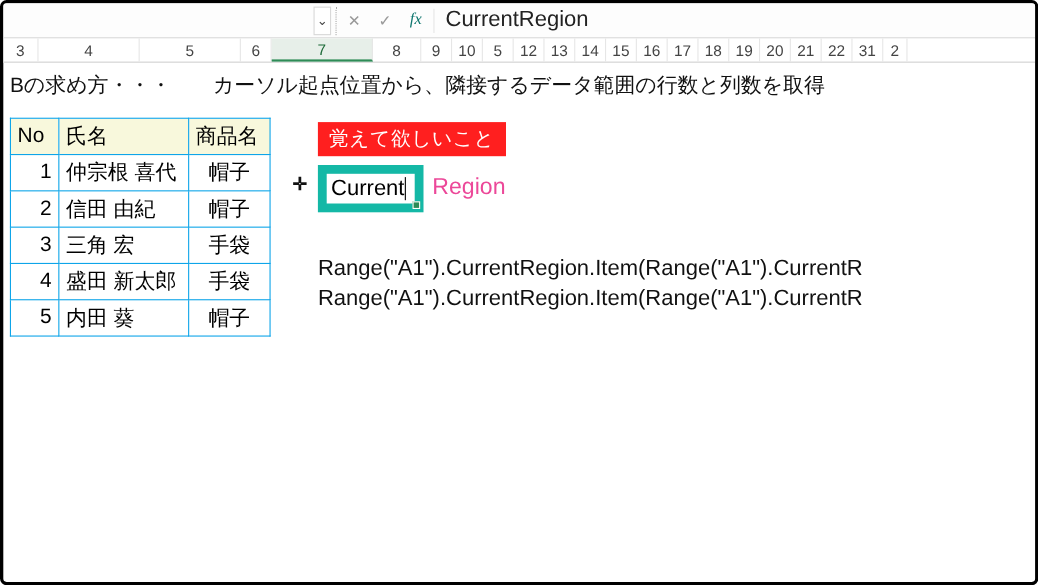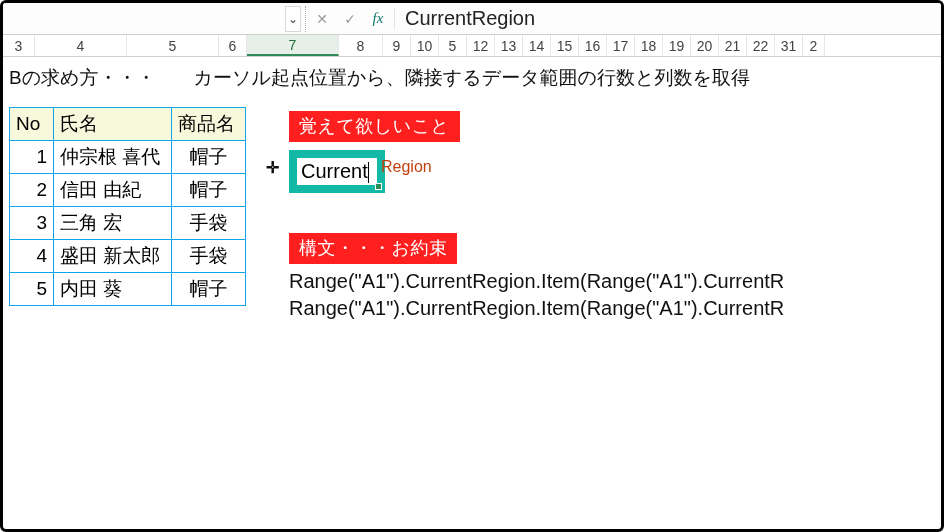--- a/index.html
+++ b/index.html
@@ -142,23 +142,23 @@
   }
   .active-cell .fillh {
     position: absolute;
     right: -5px; bottom: -5px;
     width: 7px; height: 7px;
     background: #2e8b57;
     border: 1px solid #fff;
   }
   .overflow-txt {
     position: absolute;
-    left: 92px;
-    font-size: 16px;
-    color: #c2410c;
+    left: 104px;
+    font-size: 21px;
+    color: #ec4899;
     top: 47px;
     white-space: nowrap;
   }
   .plus-cursor {
     position: absolute;
     left: -23px; top: 47px;
     font-size: 16px; font-weight: bold; color: #111;
   }
   .kb {
     font-size: 20px;
@@ -259,18 +259,17 @@
     <span class="plus-cursor">✛</span>
     <div>
       <span class="active-cell">
         <span>Current</span><span class="cursor"></span>
         <span class="fillh"></span>
       </span>
       <span class="overflow-txt">Region</span>
     </div>
 
     <div class="syntax-group">
-      <span class="red-label">構文・・・お約束</span>
       <div class="code">Range("A1").CurrentRegion.Item(Range("A1").CurrentR</div>
       <div class="code">Range("A1").CurrentRegion.Item(Range("A1").CurrentR</div>
     </div>
   </div>
 </div>
 
 </body></html>

